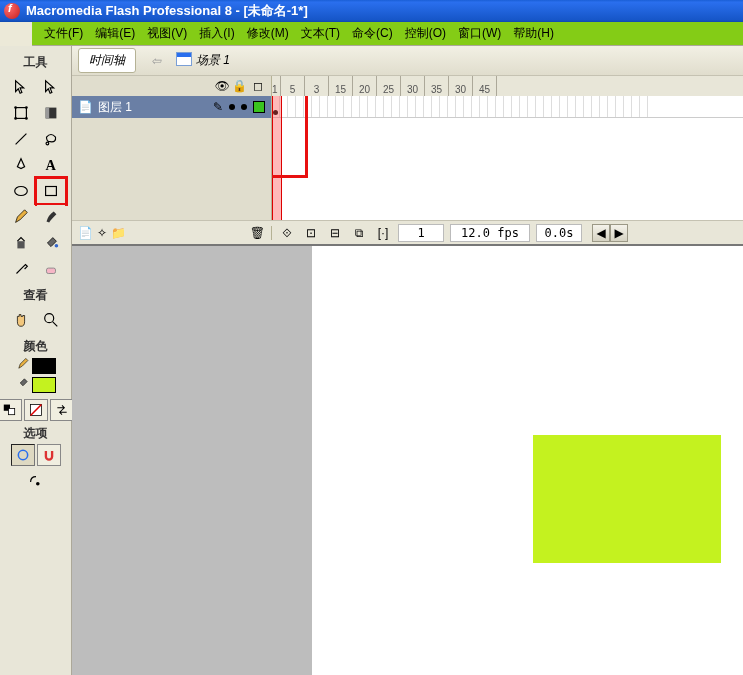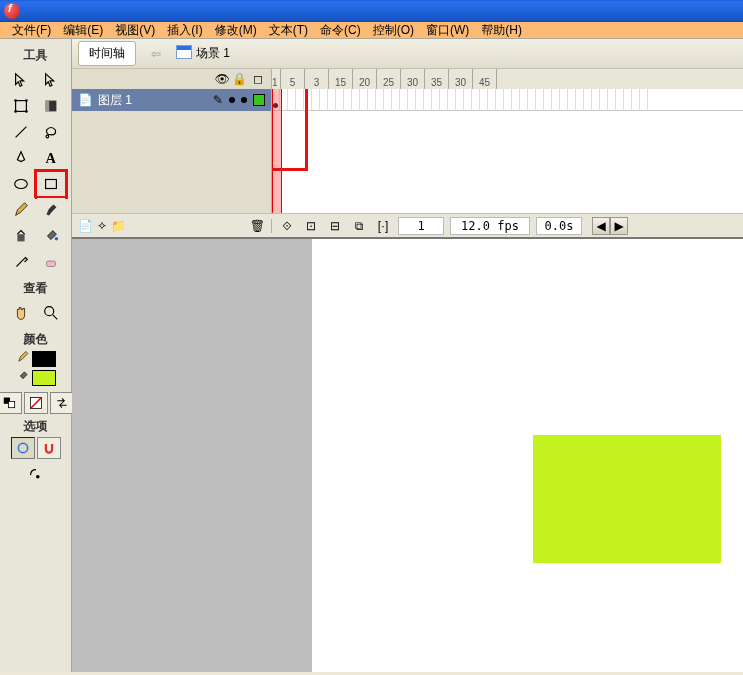--- a/index.html
+++ b/index.html
@@ -4,21 +4,21 @@
 <style>
 * { margin: 0; padding: 0; box-sizing: border-box; }
 body { font-family: "Microsoft YaHei", SimSun, Arial, sans-serif; font-size: 12px; background: #ece9d8; width: 743px; height: 675px; overflow: hidden; }
 
 
 .titlebar { background: linear-gradient(to bottom, #1a5fd6, #2a6fee 10%, #1656c8 90%, #0e48b0); height: 22px; display: flex; align-items: center; padding: 0 4px; color: #fff; font-weight: bold; font-size: 13px; }
 .titlebar .appicon { width: 16px; height: 16px; background: radial-gradient(circle at 30% 30%, #ff6b6b, #c41e1e); border-radius: 50%; margin-right: 6px; position: relative; }
 .titlebar .appicon::after { content: "f"; position: absolute; left: 4px; top: -1px; color: #fff; font-style: italic; font-size: 11px; }
 
 
-.menubar { background: #fdba74; height: 17px; display: flex; align-items: center; padding: 0 6px; border-bottom: 1px solid #aca899; }
+.menubar { background: #84cc16; height: 24px; display: flex; align-items: center; padding: 0 6px; border-bottom: 1px solid #aca899; margin-left: 32px; }
 .menubar .menuitem { padding: 2px 6px; cursor: pointer; }
 
 
 .main { display: flex; height: calc(675px - 42px); }
 
 
 .toolspanel { width: 72px; background: #e8e6d8; border-right: 1px solid #aca899; display: flex; flex-direction: column; align-items: center; padding-top: 4px; text-align: center; }
 .toolspanel .section-label { font-size: 12px; color: #333; font-weight: bold; margin: 4px 0 2px; }
 .toolgrid { display: grid; grid-template-columns: 28px 28px; gap: 2px; padding: 2px; }
 .toolbtn { width: 28px; height: 24px; display: flex; align-items: center; justify-content: center; background: #e8e6d8; border: 1px solid transparent; cursor: pointer; position: relative; }
@@ -33,21 +33,21 @@
 
 .optionrow { display: flex; gap: 2px; }
 .optbtn { width: 24px; height: 22px; border: 1px solid #888; background: #f0eee0; display: flex; align-items: center; justify-content: center; }
 .optbtn.active { border: 1px inset #777; background: #ded9c2; }
 
 
 .workspace { flex: 1; display: flex; flex-direction: column; background: #ece9d8; }
 .doc-tab-strip { height: 22px; display: flex; align-items: flex-end; padding-left: 2px; border-bottom: 1px solid #aca899; }
 .doc-tab { background: #f5f3e8; border: 1px solid #aca899; border-bottom: none; padding: 3px 10px; font-size: 12px; border-radius: 4px 4px 0 0; }
 
-.scene-bar { height: 30px; background: linear-gradient(to bottom, #f2f0e4, #e0ddcd); border-bottom: 1px solid #c5c2b2; display: flex; align-items: center; padding: 0 6px; gap: 8px; }
+.scene-bar { height: 30px; background: linear-gradient(to bottom, #f2f0e4, #e0ddcd); border-bottom: 1px solid #c5c2b2; display: flex; align-items: center; padding: 0 6px; gap: 8px; font-style: italic; }
 .scene-bar .timeline-tab { background: #fff; border: 1px solid #b5b295; padding: 3px 10px; border-radius: 3px; }
 .scene-bar .backbtn { width: 24px; height: 22px; display: flex; align-items: center; justify-content: center; color: #999; }
 .scene-bar .scene-name { display: flex; gap: 4px; }
 .scene-bar .scene-icon { width: 16px; height: 14px; background: #fff; border: 1px solid #7a9fd6; position: relative; }
 .scene-bar .scene-icon::after { content:""; position:absolute; left:0; right:0; top:0; height:4px; background:#2a6fee; }
 
 
 .timeline { height: 170px; background: #e8e6d8; border-bottom: 2px solid #777; display: flex; flex-direction: column; }
 .tl-head { display: flex; height: 20px; }
 .tl-layerhead { width: 200px; background: #e0ddcd; border-right: 1px solid #b5b295; display:flex; align-items:center; padding-left:6px; gap:4px; justify-content:flex-end; padding-right:6px;}
@@ -92,20 +92,21 @@
 .stage-rect { position:absolute; left:533px; top:435px; width:188px; height:128px; background:#c4f21f; }
 
 
 .stroke { stroke:#000; stroke-width:1.3; fill:none; }
 </style>
 </head>
 <body>
 
 <div class="titlebar">
   <span class="appicon"></span>
+  <span>Macromedia Flash Professional 8 - [未命名-1*]</span>
 </div>
 
 <div class="menubar">
   <span class="menuitem">文件(F)</span>
   <span class="menuitem">编辑(E)</span>
   <span class="menuitem">视图(V)</span>
   <span class="menuitem">插入(I)</span>
   <span class="menuitem">修改(M)</span>
   <span class="menuitem">文本(T)</span>
   <span class="menuitem">命令(C)</span>

